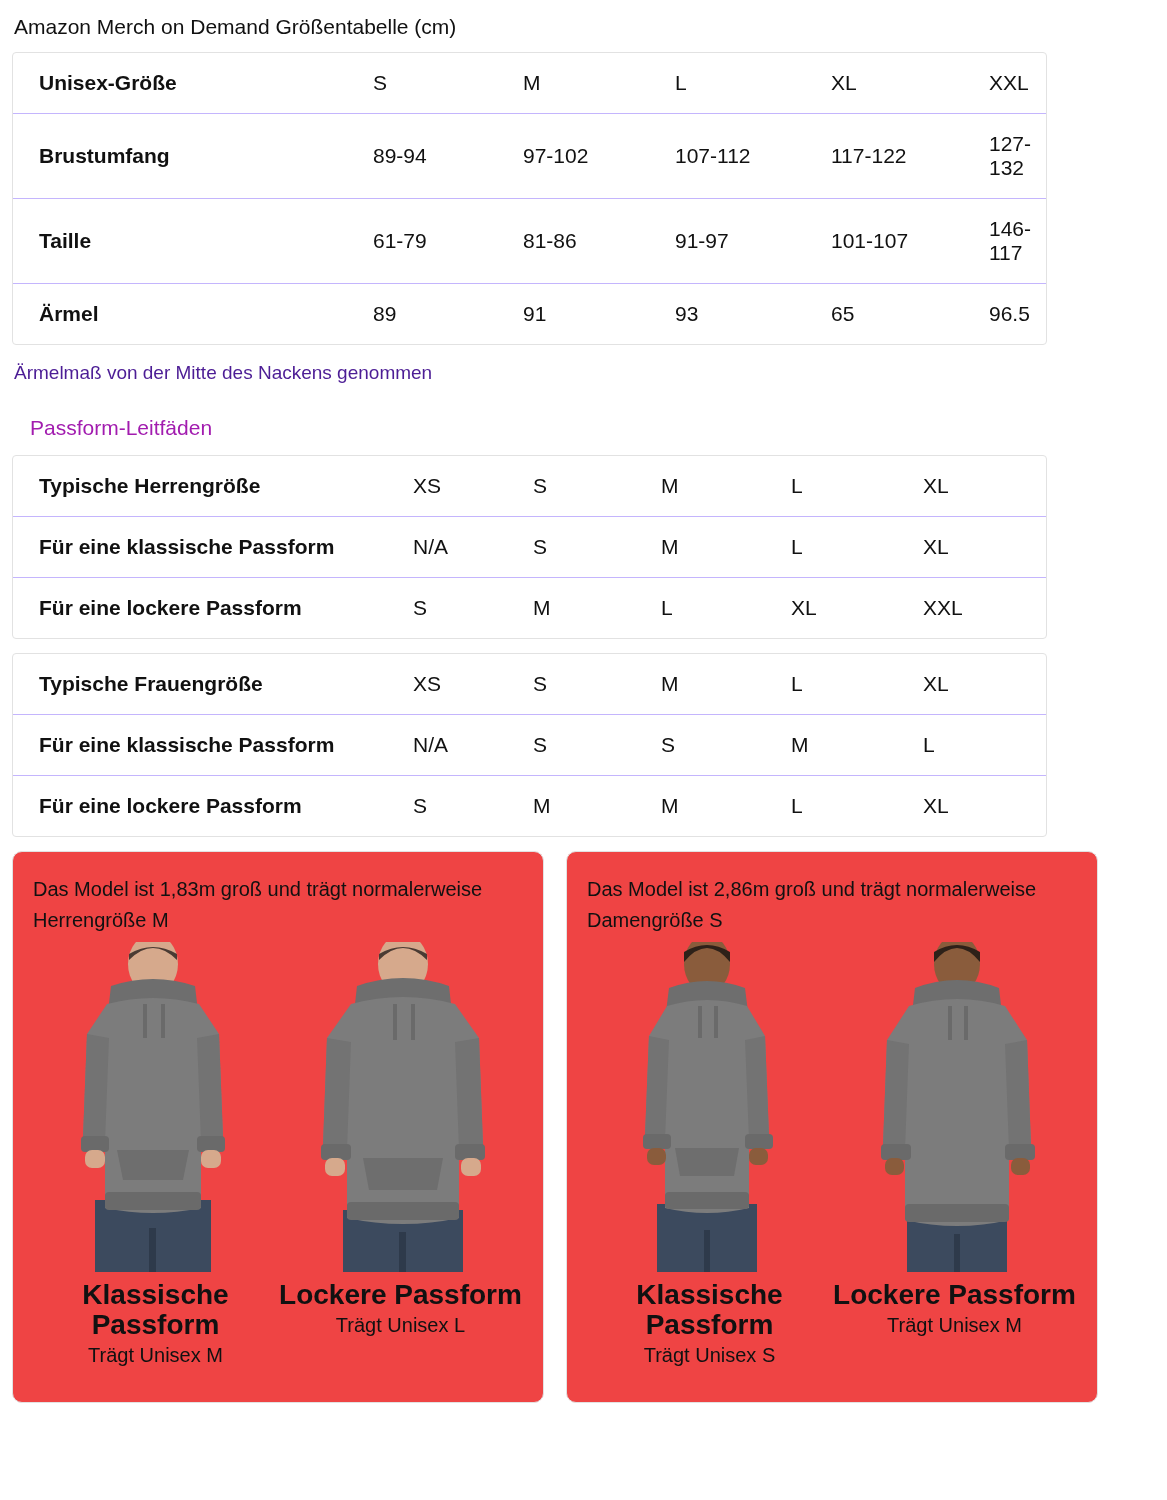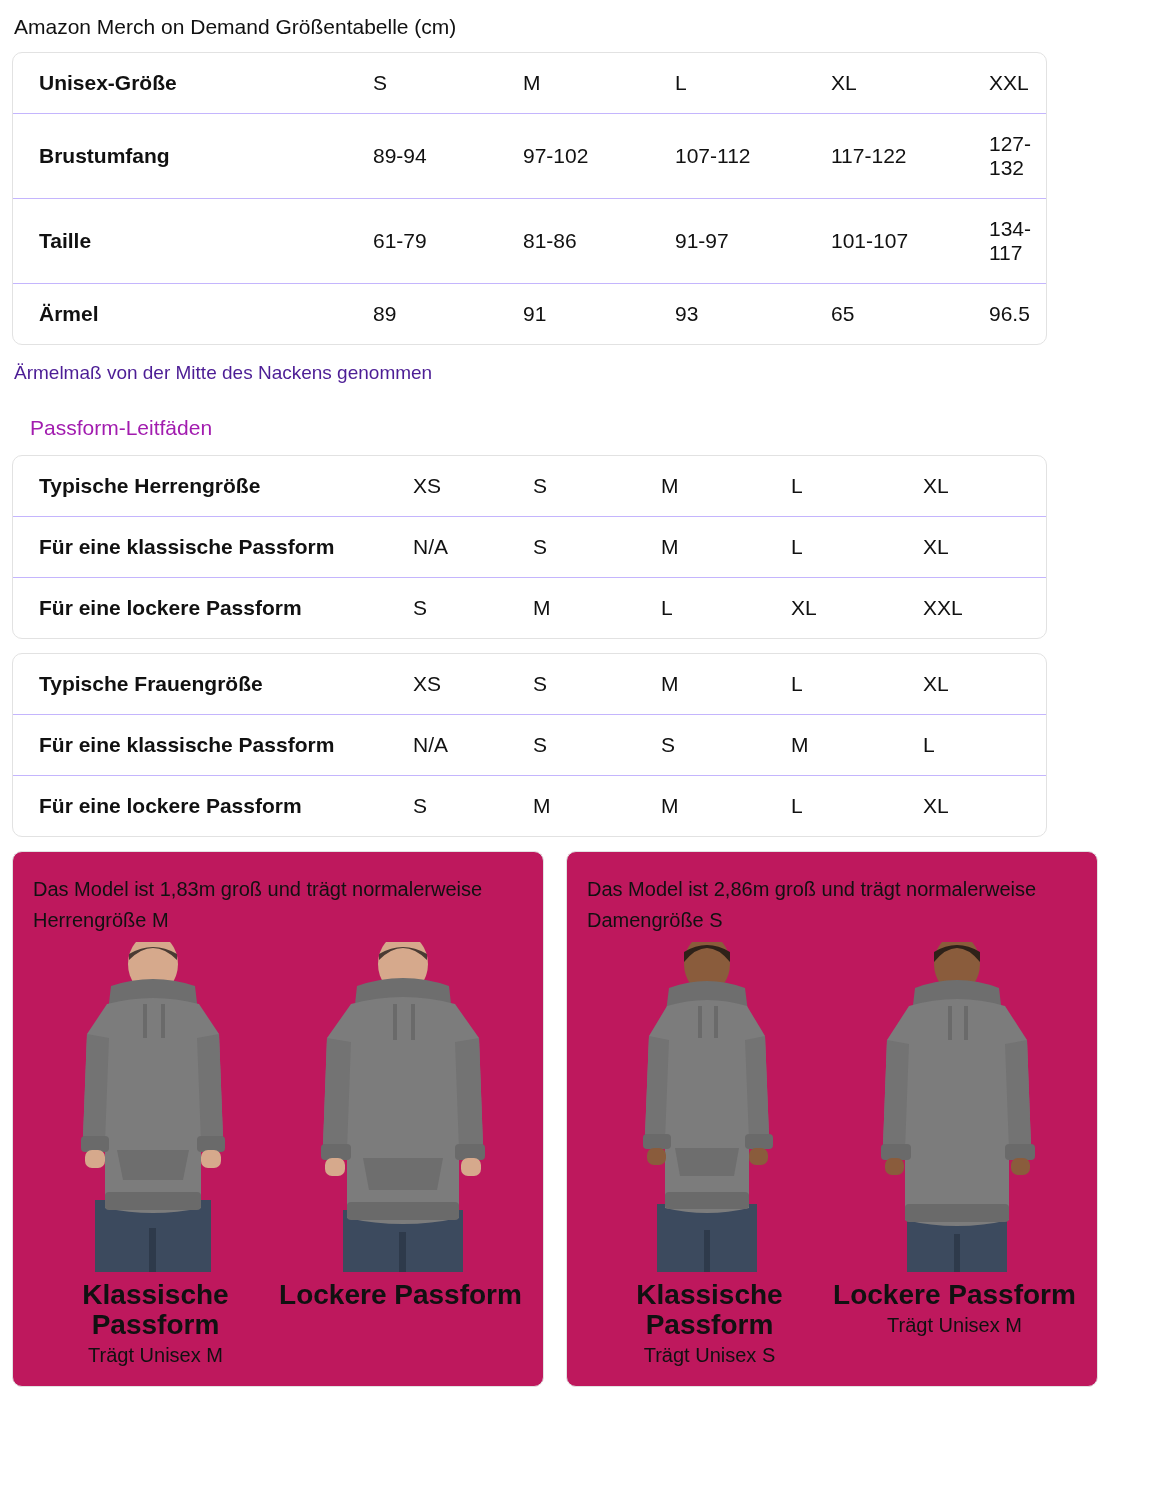--- a/index.html
+++ b/index.html
@@ -23,21 +23,21 @@
   .doc-title {
     font-size: 21px;
     line-height: 30px;
     color: #111111;
     margin: 4px 0 10px 2px;
     font-weight: 400;
   }
 
   .card {
     border: 1px solid #e2e2e2;
-    border-radius: 10px;
+    border-radius: 4px;
     background: #ffffff;
     overflow: hidden;
     margin-bottom: 14px;
   }
 
   table.size-table {
     width: 100%;
     border-collapse: collapse;
     table-layout: fixed;
   }
@@ -88,23 +88,23 @@
 
   .models-row {
     display: flex;
     gap: 22px;
     margin-top: 14px;
   }
   .model-card {
     flex: 1 1 0;
     border: 1px solid #e2e2e2;
     border-radius: 10px;
-    padding: 22px 20px 16px 20px;
+    padding: 22px 20px 32px 20px;
     box-sizing: border-box;
-    background: #be185d;
+    background: #ef4444;
   }
   .model-caption {
     font-size: 20px;
     line-height: 31px;
     color: #111111;
     margin-bottom: 6px;
   }
   .figs {
     display: flex;
     justify-content: space-around;
@@ -171,21 +171,21 @@
           <td>107-112</td>
           <td>117-122</td>
           <td>127-132</td>
         </tr>
         <tr>
           <td class="rowhead">Taille</td>
           <td>61-79</td>
           <td>81-86</td>
           <td>91-97</td>
           <td>101-107</td>
-          <td>134-117</td>
+          <td>146-117</td>
         </tr>
         <tr>
           <td class="rowhead">Ärmel</td>
           <td>89</td>
           <td>91</td>
           <td>93</td>
           <td>65</td>
           <td>96.5</td>
         </tr>
       </tbody>
@@ -339,20 +339,21 @@
           </svg>
         </div>
       </div>
       <div class="fig-labels">
         <div class="fig-label">
           <div class="fit-name">Klassische Passform</div>
           <div class="fit-sub">Trägt Unisex M</div>
         </div>
         <div class="fig-label">
           <div class="fit-name">Lockere Passform</div>
+          <div class="fit-sub">Trägt Unisex L</div>
         </div>
       </div>
     </div>
 
     <div class="model-card">
       <div class="model-caption">Das Model ist 2,86m groß und trägt normalerweise Damengröße S</div>
       <div class="figs">
         <div class="fig-wrap">
           <svg class="person" width="240" height="330" viewBox="0 0 240 330">
             <rect x="70" y="262" width="100" height="68" fill="#3c4a5e"></rect>

